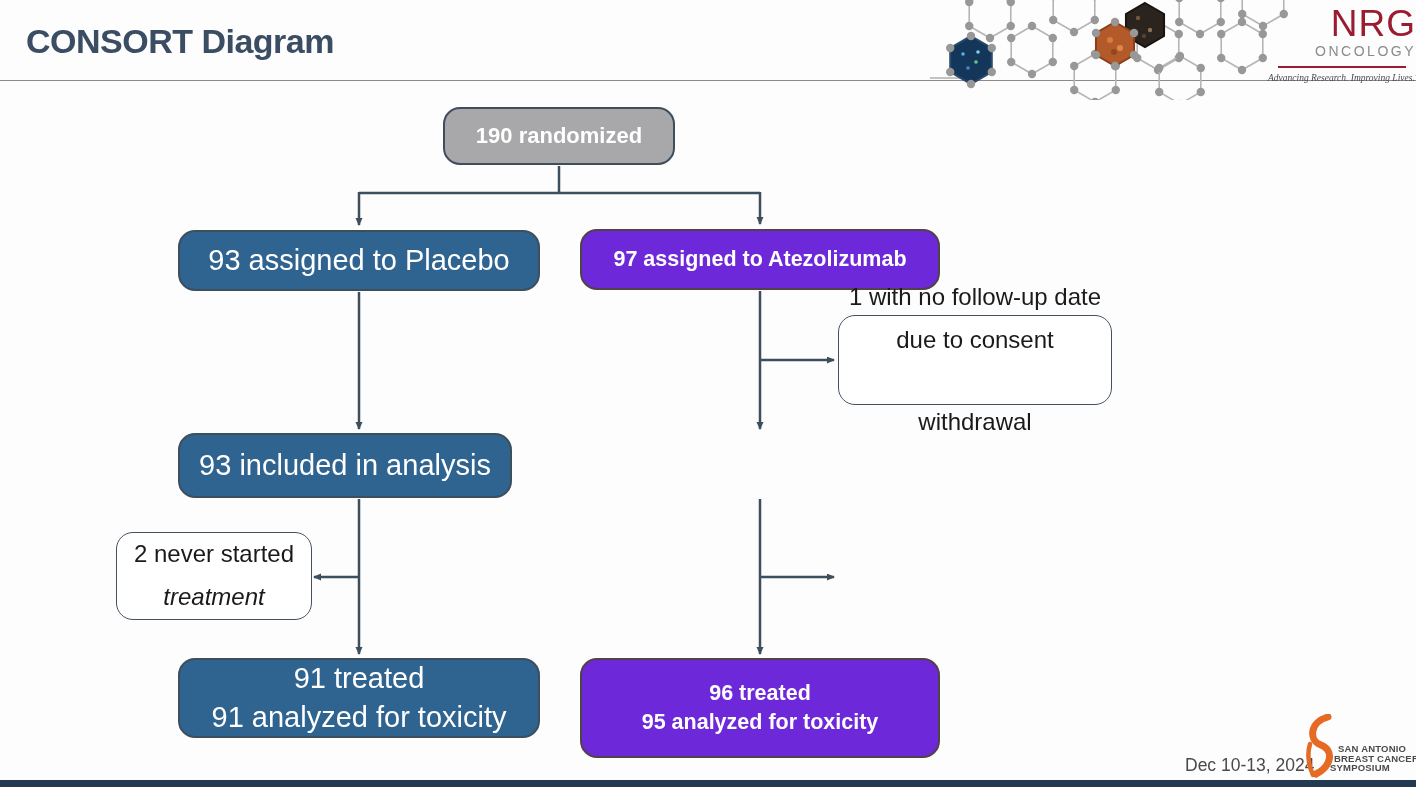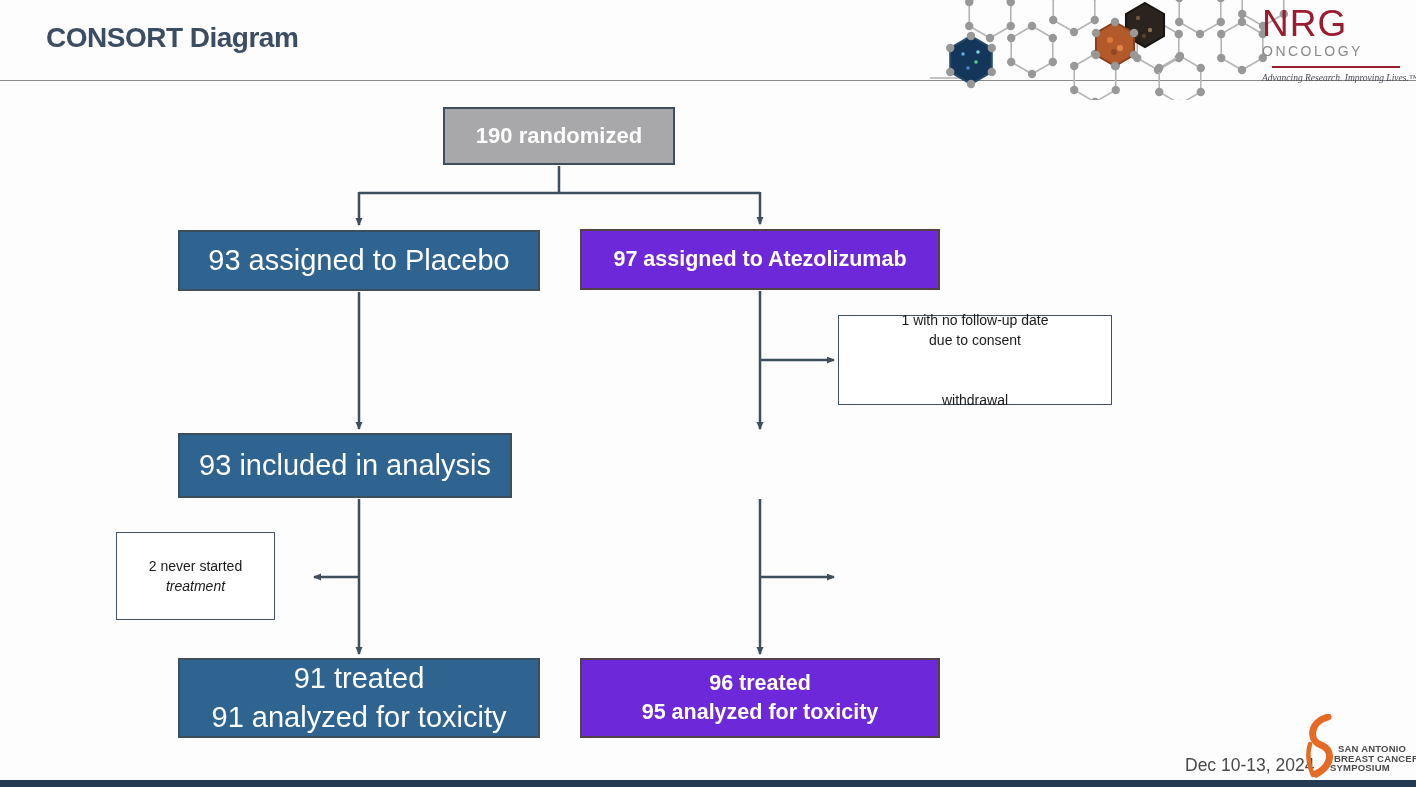--- a/index.html
+++ b/index.html
@@ -6,44 +6,45 @@
   html,body { background:#e8e8e8; }
   .slide {
     position: relative;
     width: 1416px; height: 787px;
     background: #fdfdfe;
     overflow: hidden;
     font-family: "Liberation Sans", sans-serif;
   }
   
   .page-title {
-    position: absolute; left: 46px; top: 22px;
-    font-size: 28px; font-weight: 700; letter-spacing: -0.5px;
+    position: absolute; left: 26px; top: 22px;
+    font-size: 34px; font-weight: 700; letter-spacing: -0.5px;
     color: #3b4d63;
   }
   .header-rule {
     position: absolute; left: 0; top: 80px; width: 1416px; height: 0;
     border-top: 1.5px solid #8a8a8a;
   }
   .hex-deco { position: absolute; left: 930px; top: 0; width: 360px; height: 100px; overflow: hidden; }
-  .nrg-logo { position: absolute; right: 6px; top: 6px; width: 148px; text-align: left; }
+  .nrg-logo { position: absolute; right: 0; top: 6px; width: 148px; text-align: right; }
   .nrg-name { font-size: 37px; line-height: 36px; font-weight: 500; color: #9b1b30; letter-spacing: 1px; }
   .nrg-division { font-size: 14px; letter-spacing: 2.5px; color: #8a8a8a; margin-top: 1px; }
   .nrg-rule { width: 128px; height: 2px; background: #9b1b30; margin: 7px auto 5px auto; }
   .nrg-tagline { font-family: "Liberation Serif", serif; font-style: italic; font-size: 9.5px; color: #474752; white-space: nowrap; }
   
   .node {
     position: absolute; display: flex; flex-direction: column;
     align-items: center; justify-content: center; text-align: center;
     line-height: 1.35;
+    border-radius: 17px;
   }
   .node-gray  { background: #a8a8aa; border: 2.5px solid #3d4e5d; color: #ffffff; font-weight: 700; font-size: 22px; }
   .node-blue  { background: #2f6390; border: 2.5px solid #3d4e5d; color: #ffffff; font-weight: 400; font-size: 29px; }
   .node-red   { background: #6d28d9; border: 2.5px solid #51424a; color: #ffffff; font-weight: 700; font-size: 21.5px; }
-  .node-white { background: #ffffff; border: 1.5px solid #44525f; color: #1a1a1a; font-weight: 400; font-size: 14px; line-height: 1.45; }
+  .node-white { background: #ffffff; border: 1.5px solid #44525f; color: #1a1a1a; font-weight: 400; font-size: 24px; line-height: 1.45; gap: 8px; }
   .connectors { position: absolute; left: 0; top: 0; width: 1416px; height: 787px; pointer-events: none; }
   
   .footer-date { position: absolute; left: 1185px; top: 755px; font-size: 17.5px; color: #4a4a4a; }
   .sabcs-logo { position: absolute; left: 1296px; top: 700px; width: 118px; height: 80px; }
   .sabcs-ribbon { position: absolute; left: 2px; top: 14px; width: 40px; height: 64px; }
   .sabcs-text { position: absolute; left: 34px; top: 44px; font-size: 9.5px; line-height: 9.5px; font-weight: 700; color: #4a4a4a; letter-spacing: 0.2px; white-space: nowrap; }
   .sabcs-text .l1 { display:block; margin-left: 8px; }
   .sabcs-text .l2 { display:block; margin-left: 4px; }
   .sabcs-text .l3 { display:block; }
   .bottom-bar { position: absolute; left: 0; bottom: 0; width: 1416px; height: 7px; background: #223a52; }
@@ -192,32 +193,32 @@
     <span style="display: block;">1 with no follow-up date</span>
     <span style="display: block;">due to consent</span>
     <span style="display: block; margin-top: 40px;">withdrawal</span>
   </div>
 
   <div class="node node-blue" style="left:178px; top:433px; width:334px; height:65px;">
     <span style="display: block;">93 included in analysis</span>
   </div>
 
 
-  <div class="node node-white" style="left:116px; top:532px; width:159px; height:88px;">
+  <div class="node node-white" style="left:116px; top:532px; width:196px; height:88px;">
     <span style="display: block;">2 never started</span>
     <span style="display: block; font-style: italic;">treatment</span>
   </div>
 
 
   <div class="node node-blue" style="left:178px; top:658px; width:362px; height:80px;">
     <span style="display: block;">91 treated</span>
     <span style="display: block;">91 analyzed for toxicity</span>
   </div>
 
-  <div class="node node-red" style="left:580px; top:658px; width:360px; height:80px;">
+  <div class="node node-red" style="left:580px; top:658px; width:360px; height:100px;">
     <span style="display: block;">96 treated</span>
     <span style="display: block;">95 analyzed for toxicity</span>
   </div>
 
   <div class="footer-date">Dec 10-13, 2024</div>
 
   <div class="sabcs-logo">
     <svg class="sabcs-ribbon" viewBox="0 0 40 64">
       <path d="M30 3 C 12 8, 10 26, 23 31 C 36 36, 34 52, 18 60" stroke="#e56a24" stroke-width="7" fill="none" stroke-linecap="round"></path>
       <path d="M12 30 C 9 40, 11 52, 15 61" stroke="#e56a24" stroke-width="4.5" fill="none" stroke-linecap="round"></path>

